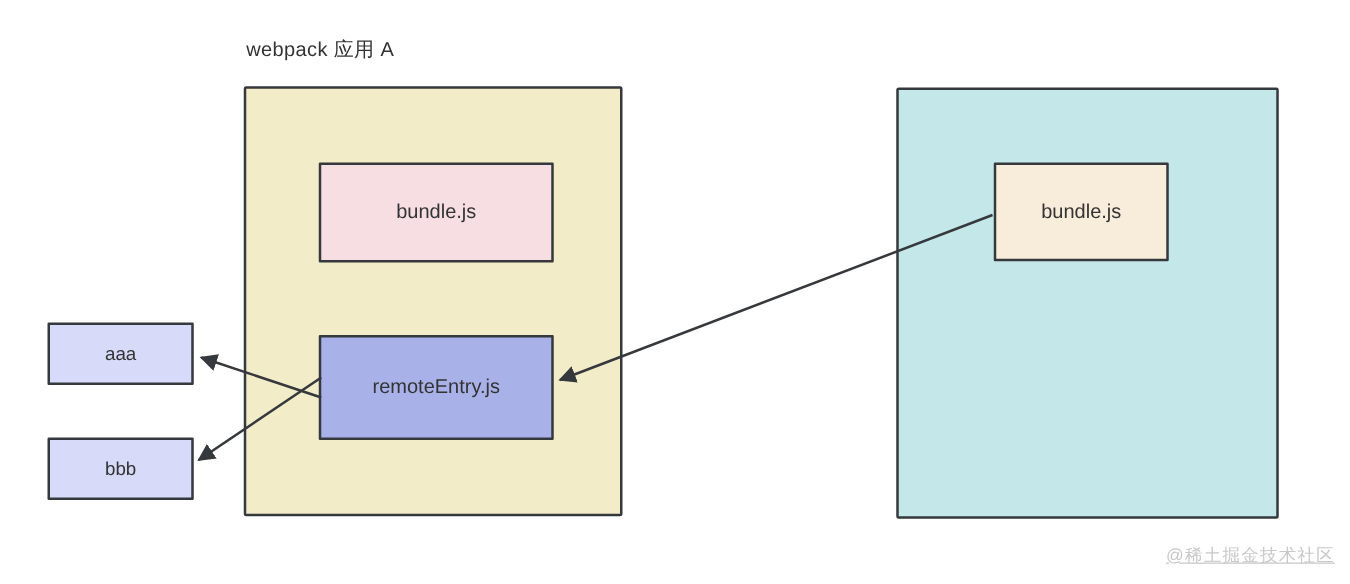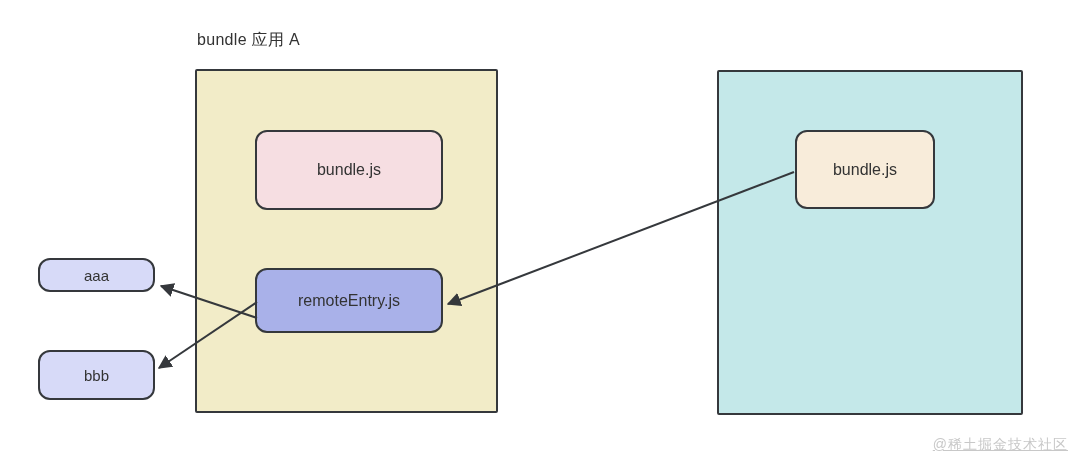--- a/index.html
+++ b/index.html
@@ -28,33 +28,33 @@
     border: 2px solid var(--border, #35383c);
     border-radius: 2px;
     box-sizing: border-box;
   }
   #app-a { left: 195px; top: 69px;  width: 303px; height: 344px; background: var(--app-a-fill, #f2ecc8); }
   #app-b { left: 717px; top: 70px;  width: 306px; height: 345px; background: var(--app-b-fill, #c4e8e9); }
 
   .node-box {
     position: absolute;
     border: 2px solid var(--border, #35383c);
-    border-radius: 12px;
+    border-radius: 1px;
     box-sizing: border-box;
     display: flex;
     align-items: center;
     justify-content: center;
     font-size: 16px;
     color: var(--text, #333333);
     white-space: nowrap;
   }
   #bundle-a     { left: 255px; top: 130px; width: 188px; height: 80px; background: var(--bundle-a-fill, #f6dee2); }
-  #remote-entry { left: 255px; top: 268px; width: 188px; height: 65px; background: var(--remote-entry-fill, #a9b1e9); }
+  #remote-entry { left: 255px; top: 268px; width: 188px; height: 84px; background: var(--remote-entry-fill, #a9b1e9); }
   #bundle-b     { left: 795px; top: 130px; width: 140px; height: 79px; background: var(--bundle-b-fill, #f8ecda); }
-  #module-aaa   { left: 38px;  top: 258px; width: 117px; height: 34px; background: var(--module-fill, #d7daf8); font-size: 15px; }
+  #module-aaa   { left: 38px;  top: 258px; width: 117px; height: 50px; background: var(--module-fill, #d7daf8); font-size: 15px; }
   #module-bbb   { left: 38px;  top: 350px; width: 117px; height: 50px; background: var(--module-fill, #d7daf8); font-size: 15px; justify-content: center; }
 
   #edges-layer {
     position: absolute;
     left: 0; top: 0;
     width: 1080px; height: 467px;
     pointer-events: none;
   }
   .edge {
     stroke: var(--arrow, #35383c);
@@ -72,21 +72,21 @@
     color: var(--watermark-text, #c8c8c8);
     white-space: nowrap;
     text-decoration: underline;
   }
 </style>
 </head>
 <body>
 
 <div id="canvas">
 
-  <div id="title-a" class="app-title">bundle 应用 A</div>
+  <div id="title-a" class="app-title">webpack 应用 A</div>
 
   <div id="app-a" class="container-box"></div>
   <div id="app-b" class="container-box"></div>
 
   <div id="bundle-a" class="node-box">
     <span>bundle.js</span>
   </div>
 
   <div id="remote-entry" class="node-box">
     <span>remoteEntry.js</span>

